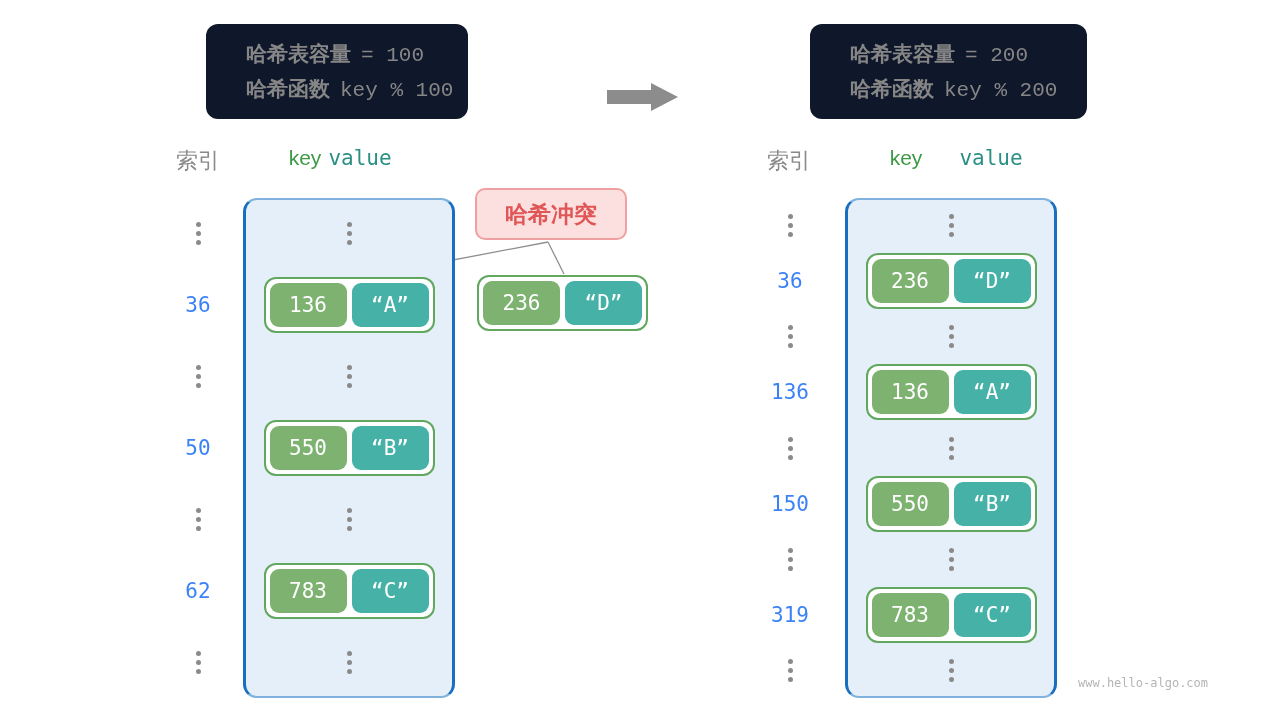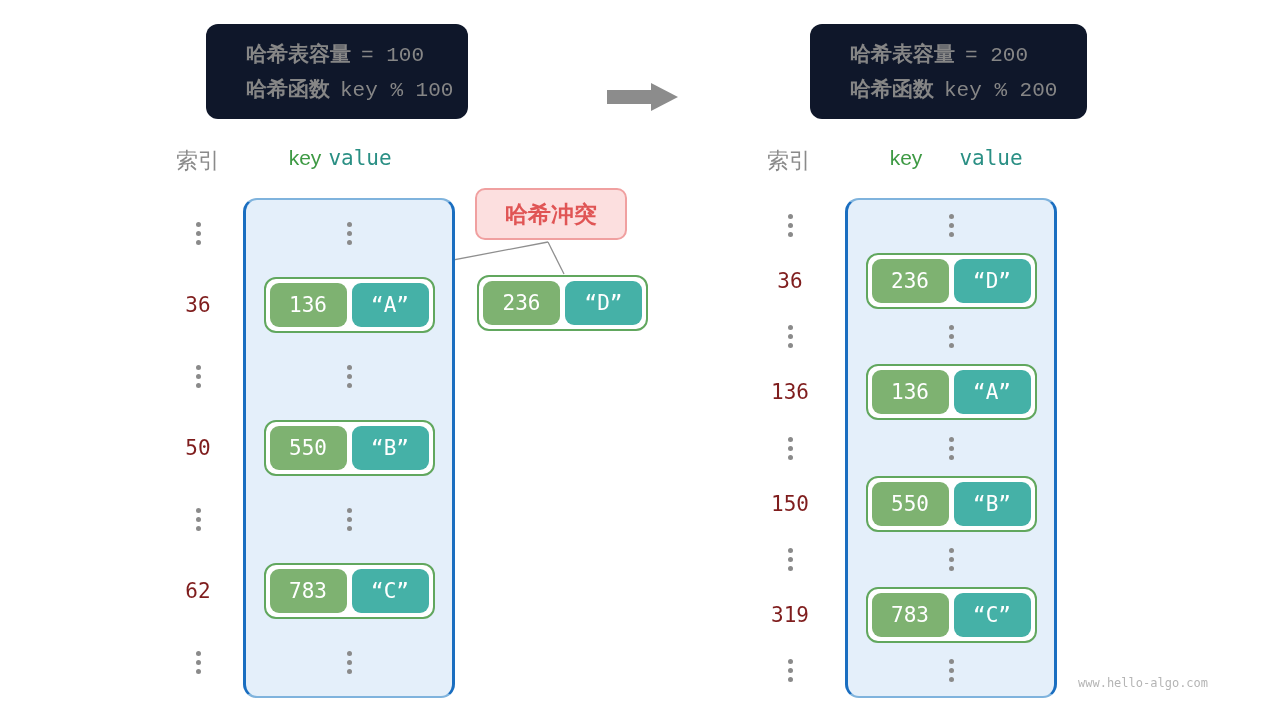--- a/index.html
+++ b/index.html
@@ -62,21 +62,21 @@
   #hdr-idx-left{left:198px;} #hdr-key-left{left:305px;} #hdr-val-left{left:360px;}
   #hdr-idx-right{left:789px;} #hdr-key-right{left:906px;} #hdr-val-right{left:991px;}
 
   
   .rows-col{position:absolute;display:flex;flex-direction:column;}
   #left-rows{left:168px;top:198px;width:287px;height:500px;}
   #right-rows{left:760px;top:198px;width:297px;height:500px;}
   .row{flex:1;display:flex;align-items:center;}
   .idx-cell{
     width:60px;display:flex;justify-content:center;align-items:center;
-    color:#7f1d1d;font-family:"DejaVu Sans Mono",monospace;font-size:21px;
+    color:#3b82f6;font-family:"DejaVu Sans Mono",monospace;font-size:21px;
   }
   .pair-cell{margin-left:auto;width:212px;display:flex;justify-content:center;}
 
   
   .pair{
     display:flex;gap:5px;background:#ffffff;border:2px solid #61a75e;
     border-radius:12px;padding:4px;box-sizing:content-box;
   }
   .kv{
     width:77px;height:44px;border-radius:9px;display:flex;align-items:center;

